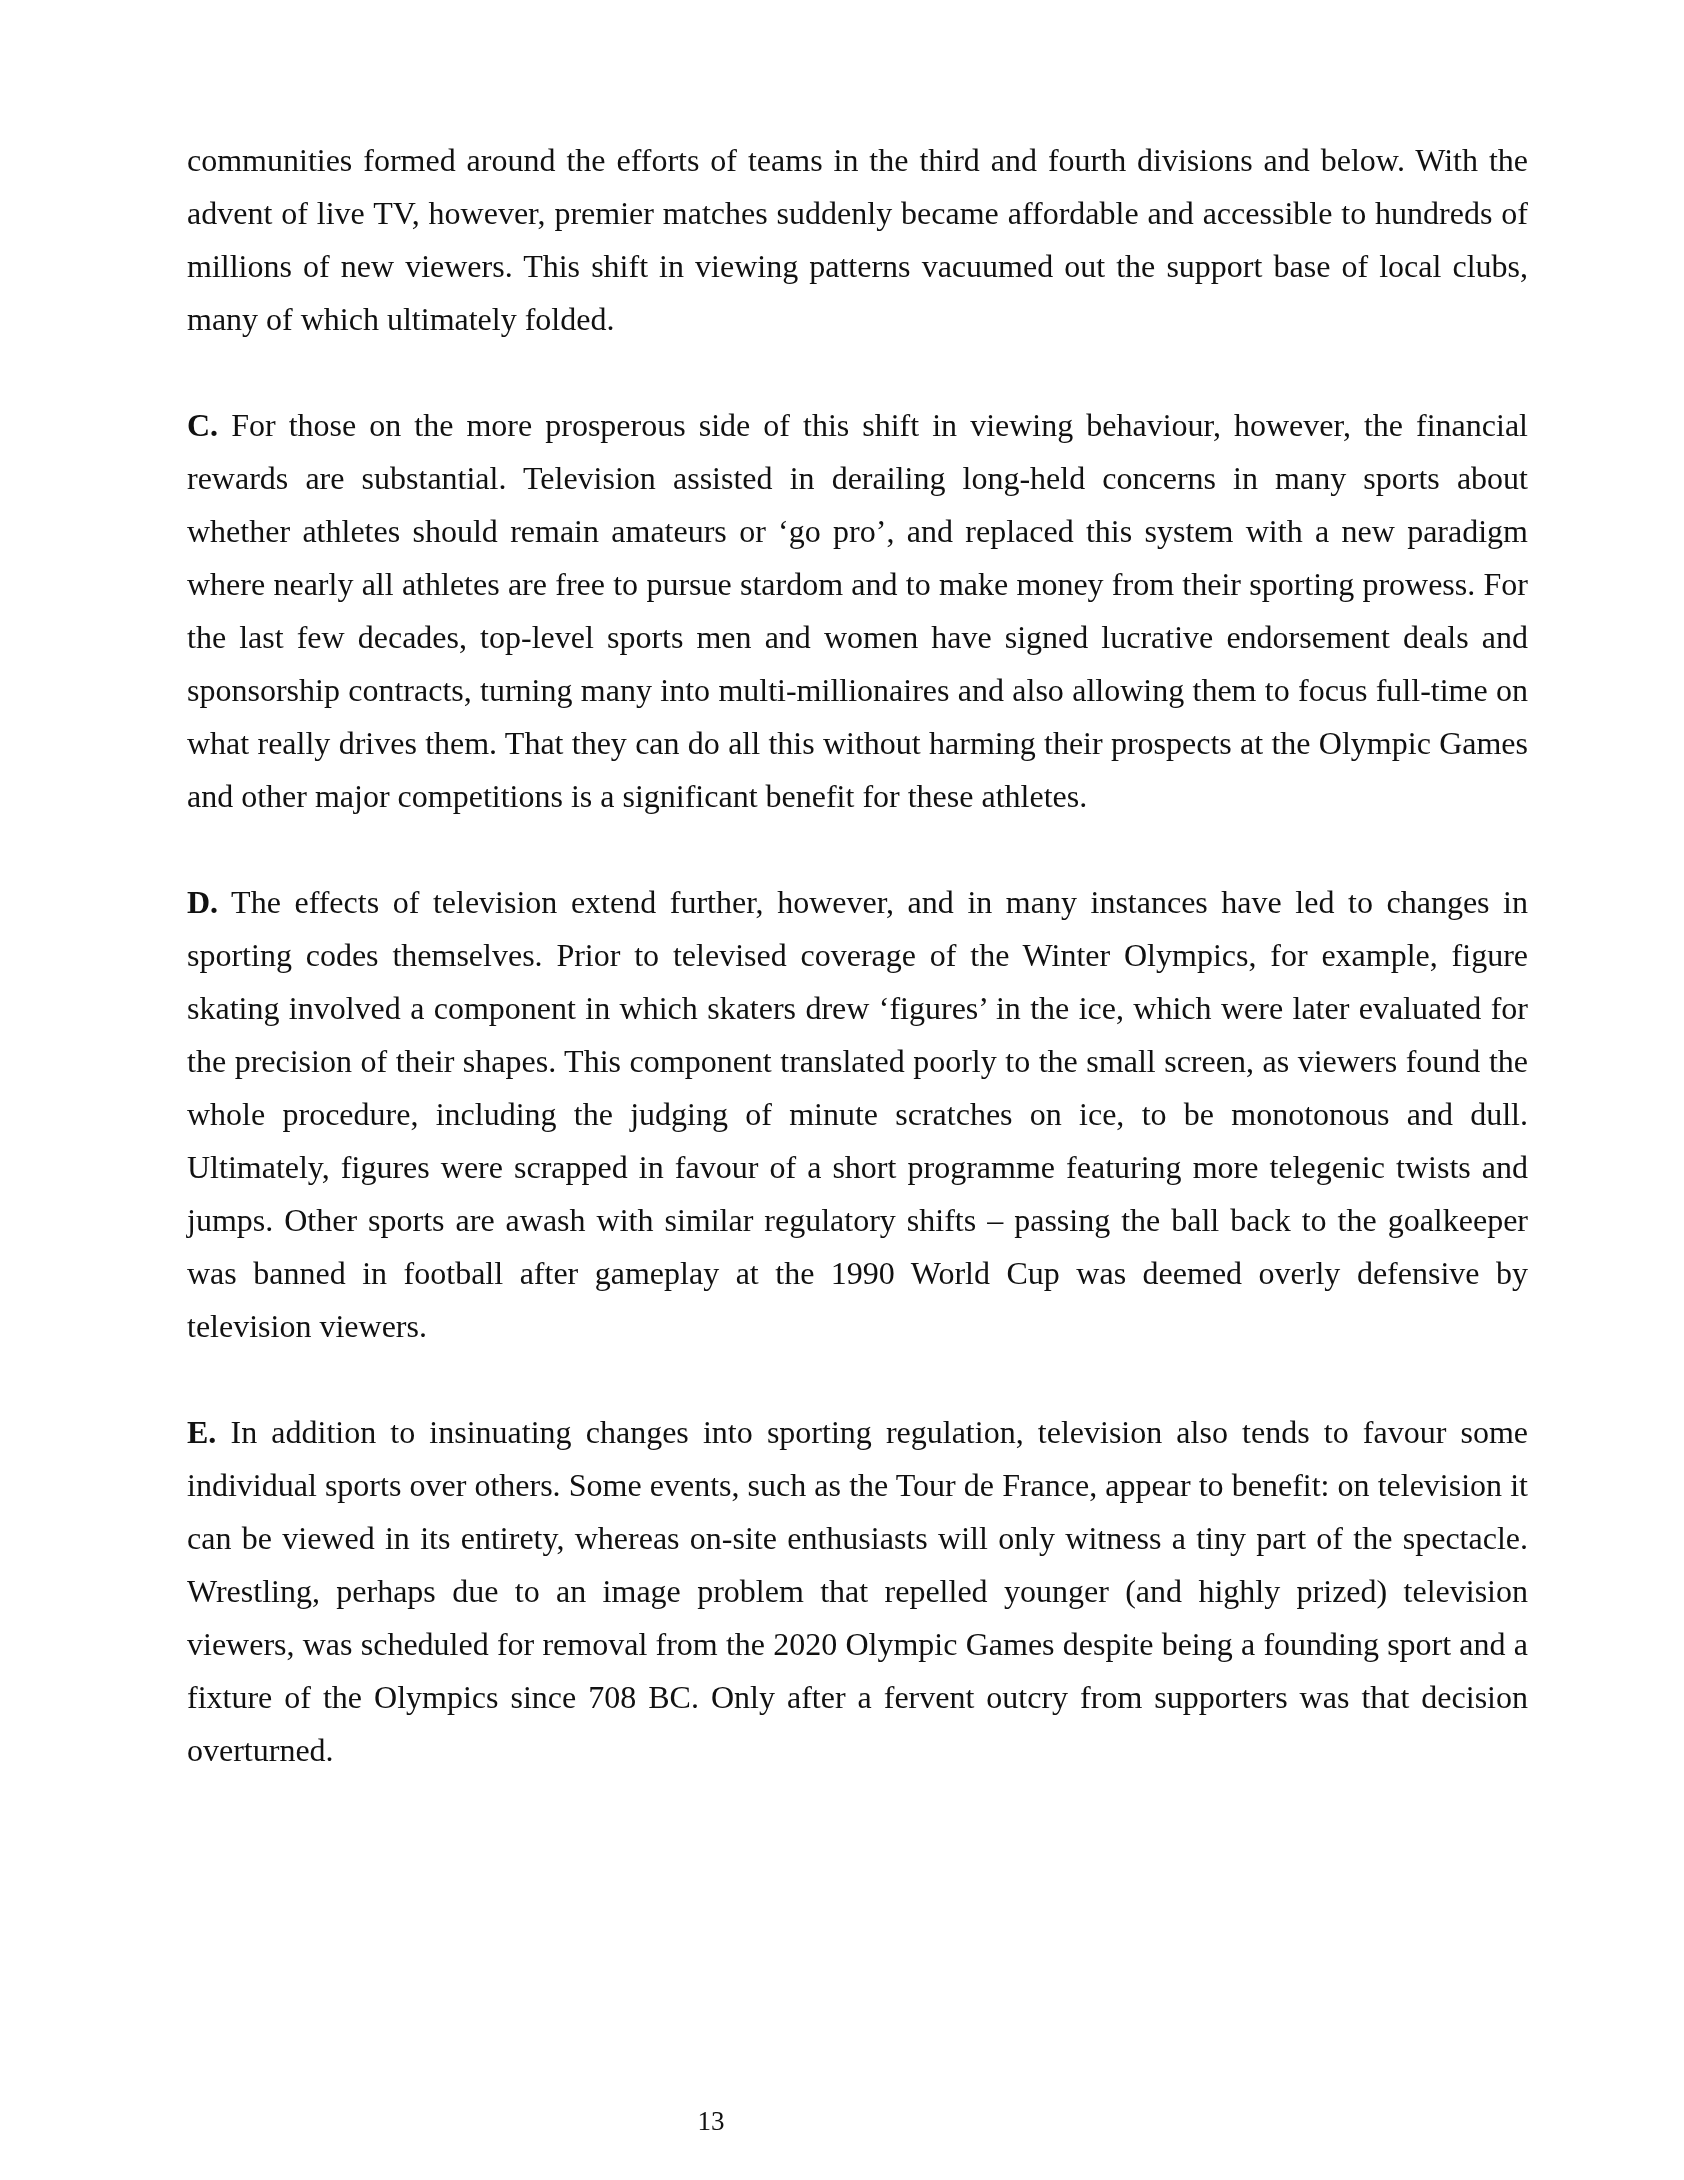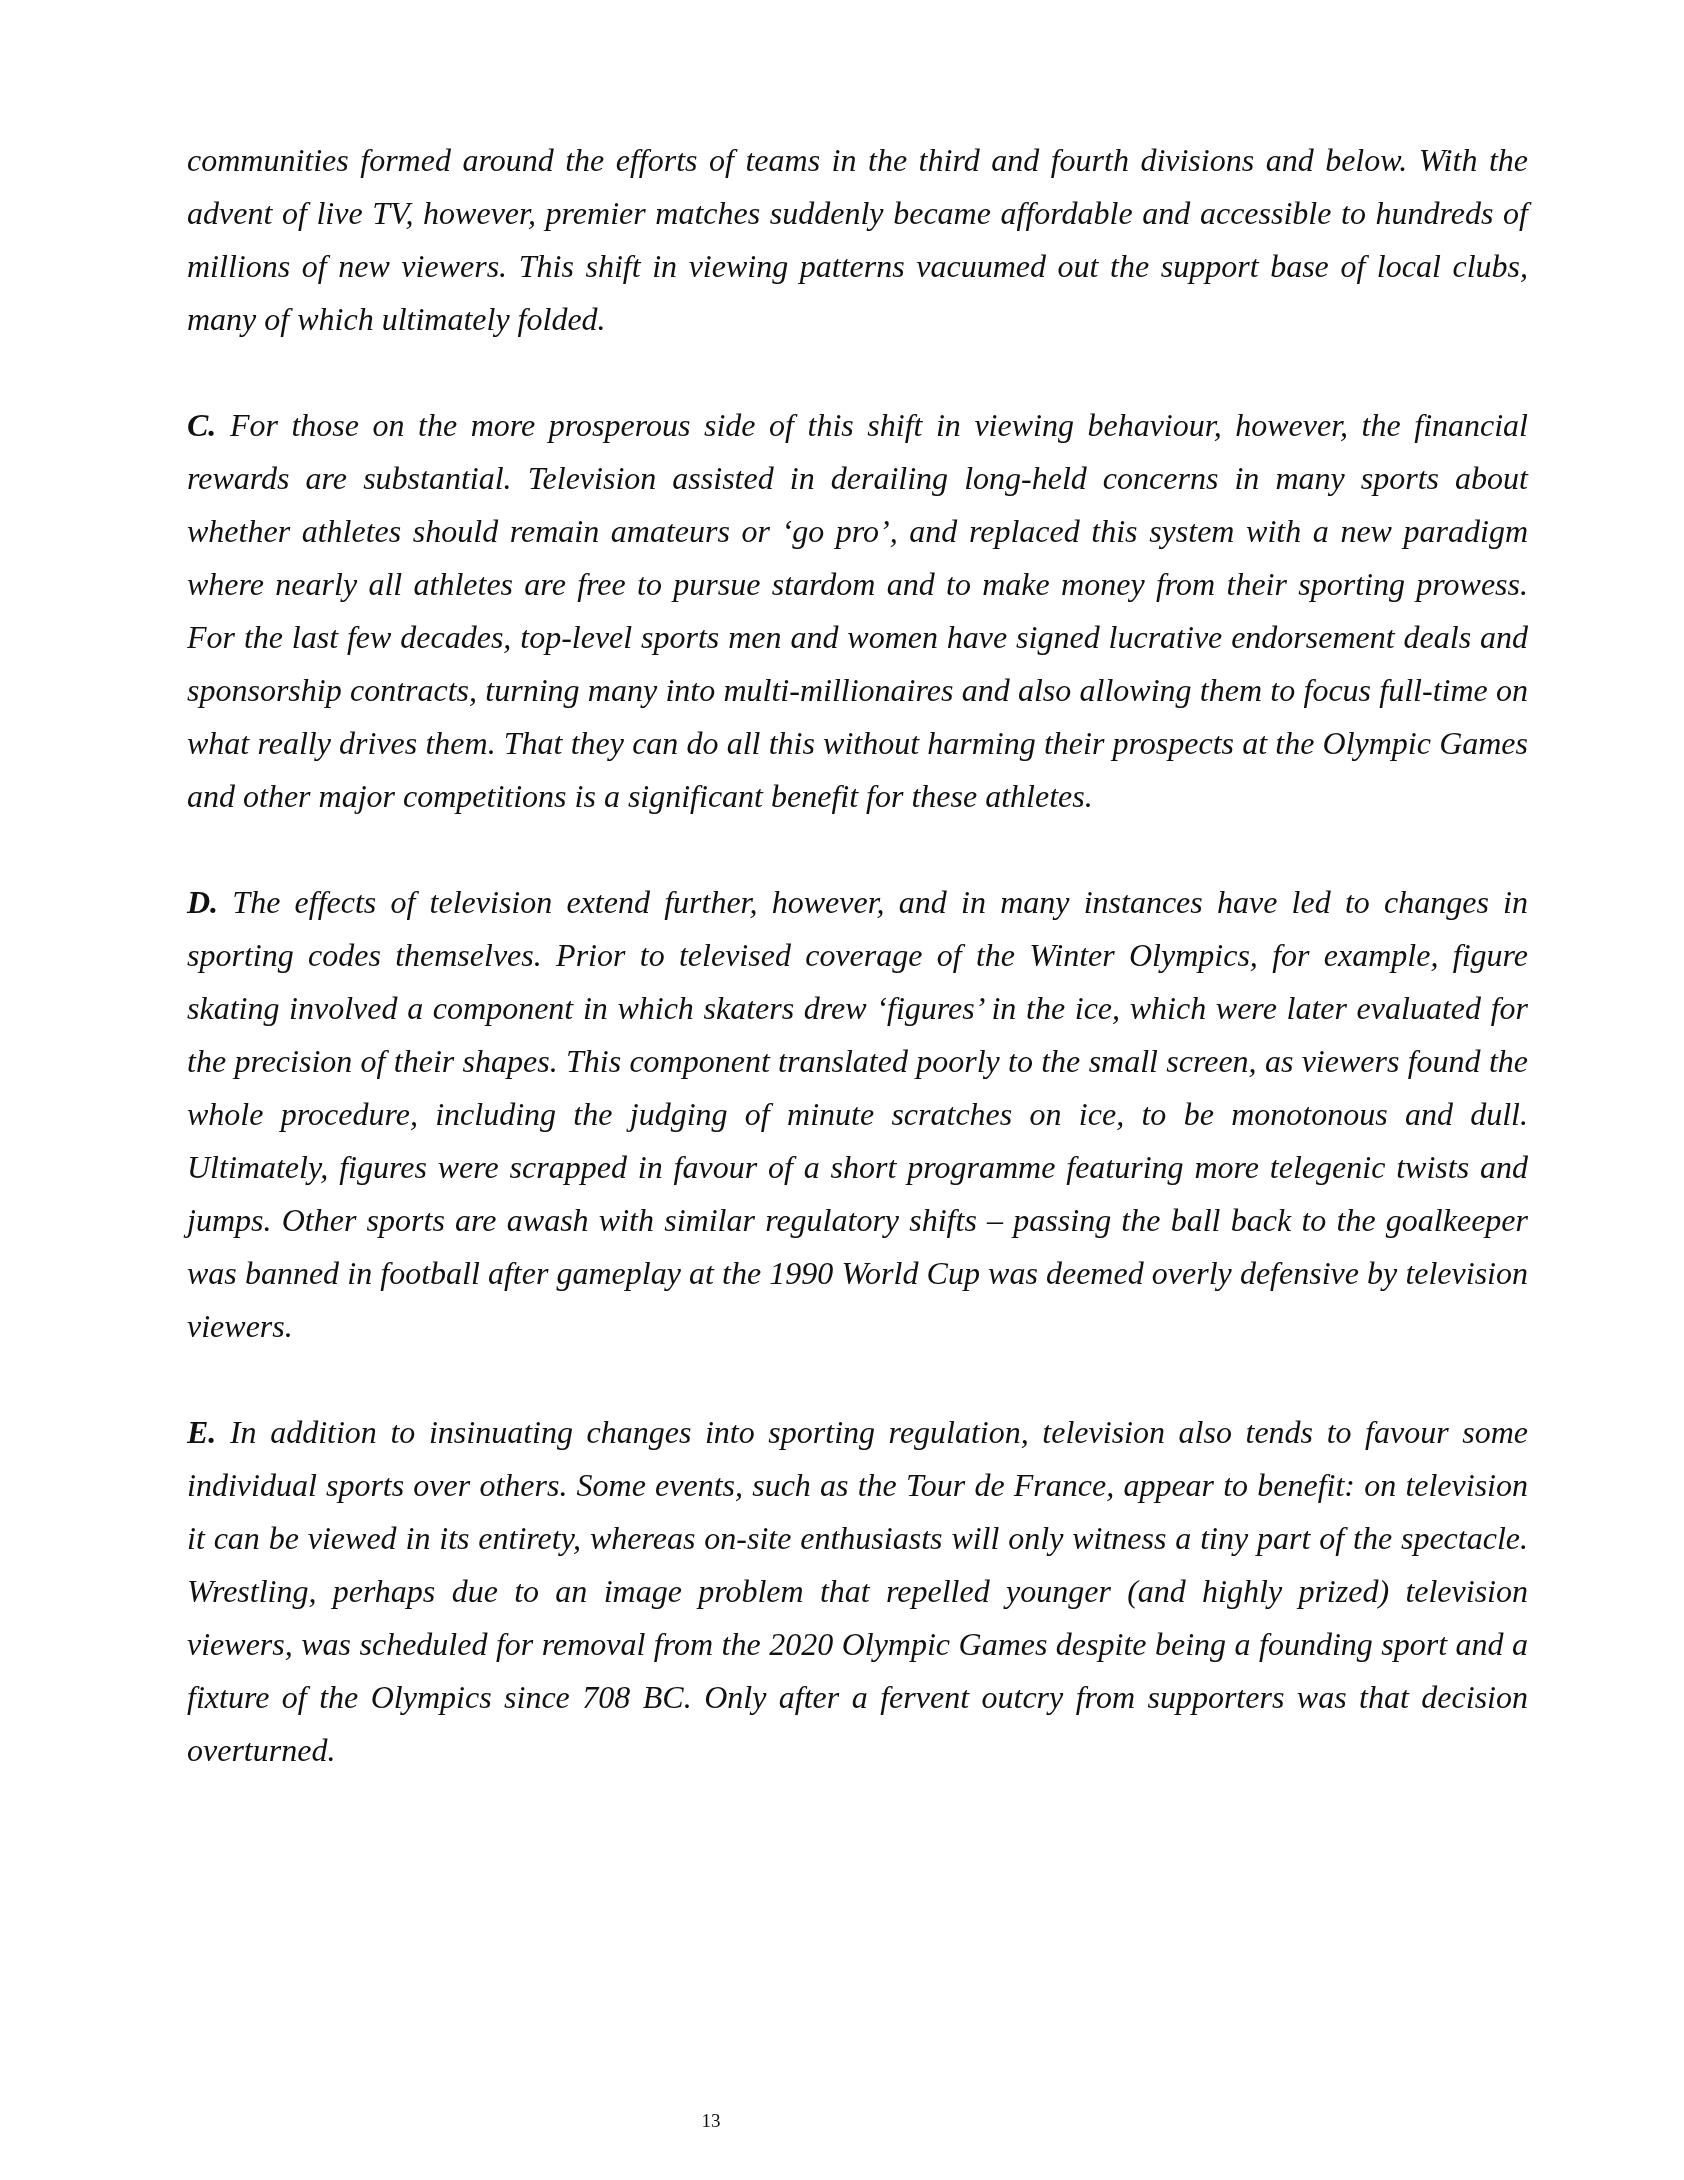--- a/index.html
+++ b/index.html
@@ -20,32 +20,31 @@
       left: 187px;
       top: 134px;
       width: 1341px;
       font-size: 32px;
       line-height: 53px;
     }
     .para {
       margin: 0 0 53px 0;
       text-align: justify;
       text-align-last: left;
-      font-style: italic;
     }
     .para-label {
       font-weight: bold;
     }
     .page-number {
       position: absolute;
       left: 0;
       width: 1422px;
       top: 2104px;
       text-align: center;
-      font-size: 19px;
+      font-size: 27px;
       line-height: 34px;
     }
   </style>
 </head>
 <body>
 
 <div class="page-body">
   <p class="para"><span>communities formed around the efforts of teams in the third and fourth divisions and below. With the advent of live TV, however, premier matches suddenly became affordable and accessible to hundreds of millions of new viewers. This shift in viewing patterns vacuumed out the support base of local clubs, many of which ultimately folded.</span></p>
 
   <p class="para"><span class="para-label">C.</span> <span>For those on the more prosperous side of this shift in viewing behaviour, however, the financial rewards are substantial. Television assisted in derailing long-held concerns in many sports about whether athletes should remain amateurs or ‘go pro’, and replaced this system with a new paradigm where nearly all athletes are free to pursue stardom and to make money from their sporting prowess. For the last few decades, top-level sports men and women have signed lucrative endorsement deals and sponsorship contracts, turning many into multi-millionaires and also allowing them to focus full-time on what really drives them. That they can do all this without harming their prospects at the Olympic Games and other major competitions is a significant benefit for these athletes.</span></p>

